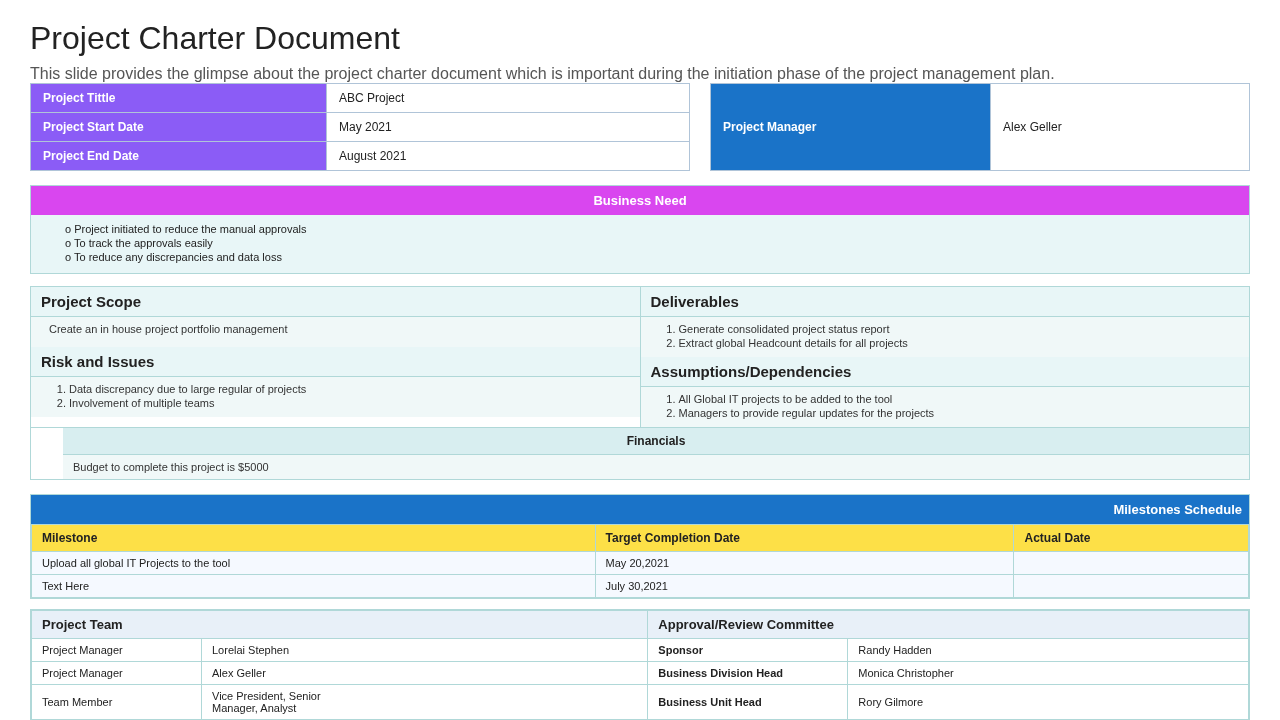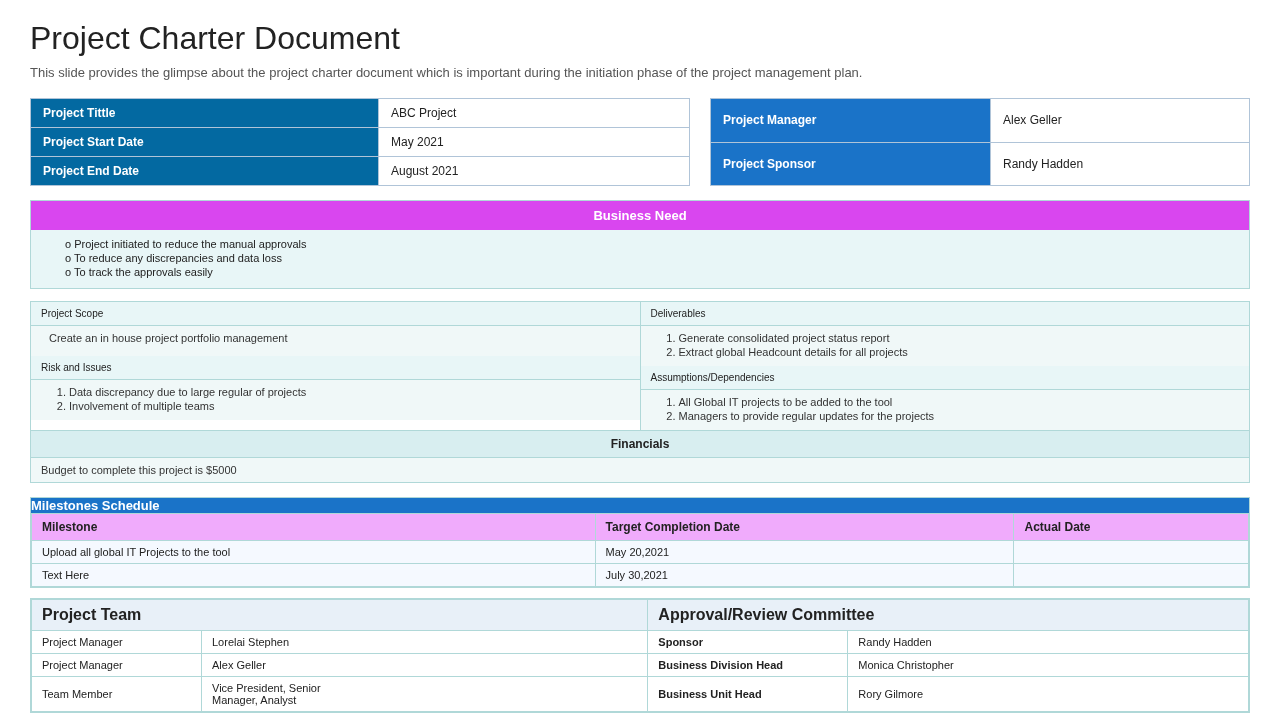--- a/index.html
+++ b/index.html
@@ -12,46 +12,45 @@
       font-size: 12px;
       color: #222;
     }
     h1 {
       font-size: 32px;
       font-weight: 400;
       color: #222;
       margin-bottom: 8px;
     }
     .subtitle {
-      font-size: 13px;
+      font-size: 16px;
       color: #555;
-      margin-bottom: 18px;
     }
 
     
     .top-section {
       display: flex;
       gap: 20px;
       margin-bottom: 14px;
     }
     .left-table {
       flex: 0 0 660px;
       border-collapse: collapse;
       border: 1px solid #b0c4d8;
     }
     .left-table td {
       border: 1px solid #b0c4d8;
       padding: 7px 12px;
     }
     .left-table .label-cell {
-      background: #0369a1;
+      background: #8b5cf6;
       color: #fff;
       font-weight: bold;
       font-size: 12px;
-      width: 348px;
+      width: 296px;
     }
     .left-table .value-cell {
       background: #fff;
       color: #222;
       font-size: 12px;
     }
     .right-table {
       flex: 1;
       border-collapse: collapse;
       border: 1px solid #b0c4d8;
@@ -112,22 +111,22 @@
       margin-bottom: 0;
     }
     .mid-left {
       flex: 1;
       border-right: 1px solid #b0d8d8;
     }
     .mid-right {
       flex: 1;
     }
     .mid-sub-header {
-      font-weight: normal;
-      font-size: 10px;
+      font-weight: bold;
+      font-size: 15px;
       padding: 6px 10px;
       color: #222;
       background: #e8f6f7;
       border-bottom: 1px solid #b0d8d8;
     }
     .mid-content {
       padding: 6px 18px;
       font-size: 11px;
       color: #333;
       background: #f0f8f8;
@@ -138,20 +137,21 @@
     }
     .mid-content li {
       margin-bottom: 2px;
     }
 
     
     .financials-section {
       border: 1px solid #b0d8d8;
       border-top: none;
       margin-bottom: 14px;
+      padding-left: 32px;
     }
     .financials-header {
       background: #d8eef0;
       text-align: center;
       padding: 6px;
       font-weight: bold;
       font-size: 12px;
       border-bottom: 1px solid #b0d8d8;
     }
     .financials-content {
@@ -162,30 +162,31 @@
     }
 
     
     .milestones-section {
       border: 1px solid #b0d8d8;
       margin-bottom: 10px;
     }
     .milestones-header {
       background: #1a73c8;
       color: #fff;
-      text-align: left;
+      text-align: right;
+      padding: 7px;
       font-weight: bold;
       font-size: 13px;
     }
     .milestones-table {
       width: 100%;
       border-collapse: collapse;
     }
     .milestones-table th {
-      background: #f0abfc;
+      background: #fde047;
       padding: 6px 10px;
       font-size: 12px;
       font-weight: bold;
       border: 1px solid #b0d8d8;
       text-align: left;
     }
     .milestones-table td {
       padding: 5px 10px;
       font-size: 11px;
       border: 1px solid #b0d8d8;
@@ -197,21 +198,21 @@
       border: 1px solid #b0d8d8;
       margin-bottom: 10px;
     }
     .team-table {
       width: 100%;
       border-collapse: collapse;
     }
     .team-table th {
       background: #e8f0f8;
       padding: 6px 10px;
-      font-size: 16px;
+      font-size: 13px;
       font-weight: bold;
       border: 1px solid #b0d8d8;
       text-align: left;
     }
     .team-table td {
       padding: 5px 10px;
       font-size: 11px;
       border: 1px solid #b0d8d8;
       background: #fff;
     }
@@ -242,36 +243,32 @@
           <td class="value-cell">August 2021</td>
         </tr>
       </tbody>
   </table>
 
   <table class="right-table">
     <tbody id="right-table-body">
         <tr>
           <td class="label-cell">Project Manager</td>
           <td class="value-cell">Alex Geller</td>
-        </tr>
-        <tr>
-          <td class="label-cell">Project Sponsor</td>
-          <td class="value-cell">Randy  Hadden</td>
         </tr>
       </tbody>
   </table>
 </div>
 
 <div class="business-need-box">
   <div class="section-header">Business Need</div>
   <div class="business-need-content">
     <ul id="business-need-list">
         <li>Project initiated to reduce the manual approvals</li>
+        <li>To track the approvals easily</li>
         <li>To reduce any discrepancies and data loss</li>
-        <li>To track the approvals easily</li>
       </ul>
   </div>
 </div>
 
 <div class="mid-section">
   <div class="mid-left">
     <div class="mid-sub-header">Project Scope</div>
     <div class="mid-content">
       <span>Create an in house project portfolio management</span>
     </div>

